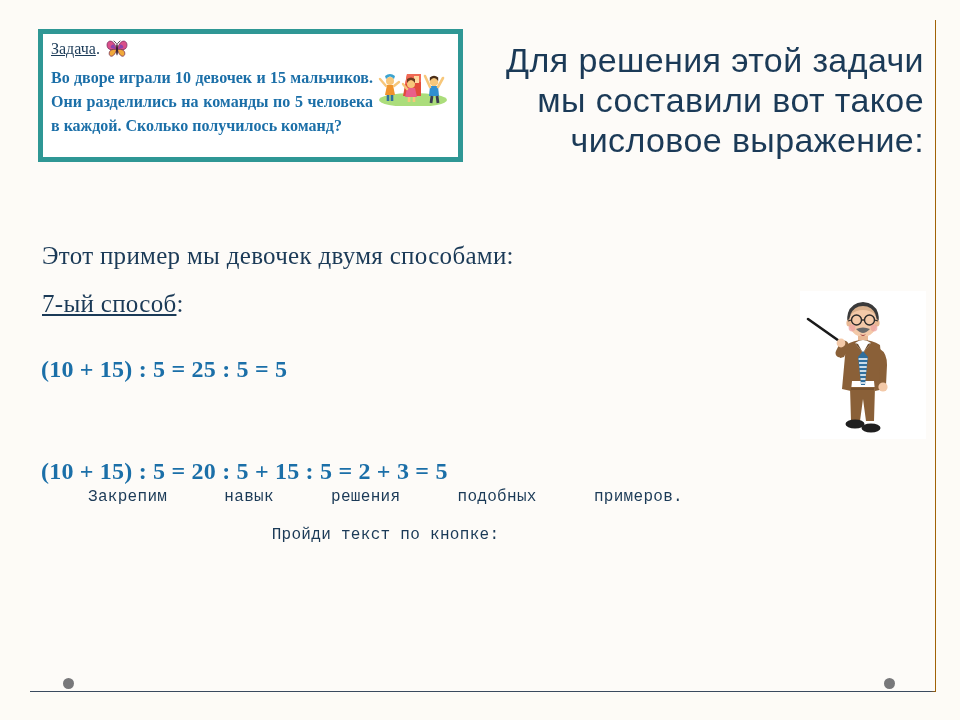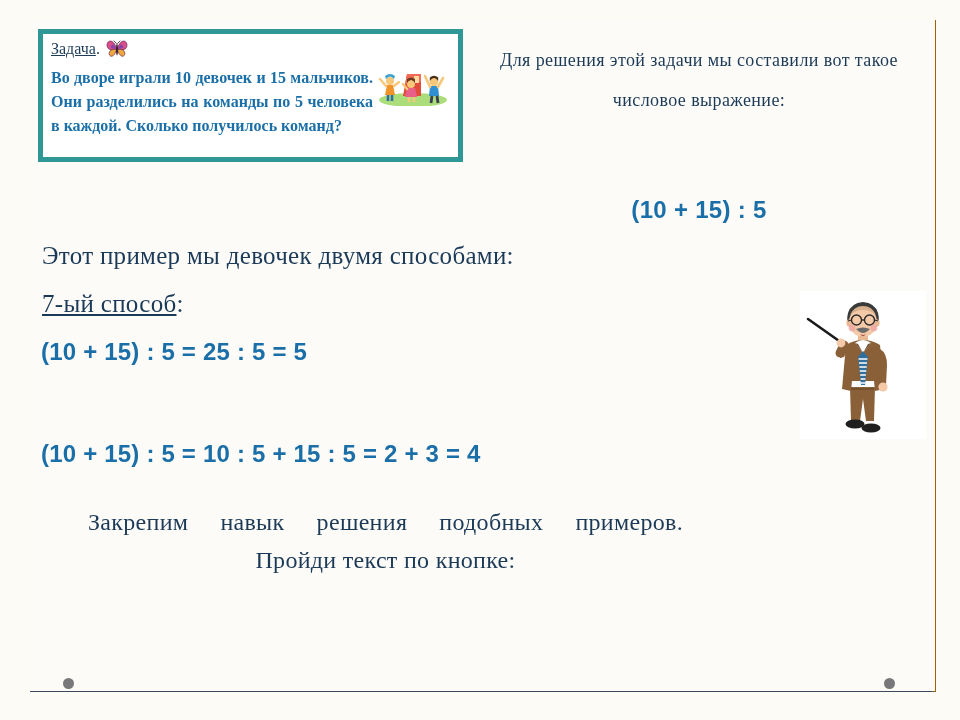--- a/index.html
+++ b/index.html
@@ -80,26 +80,26 @@
     margin-left: 4px;
     margin-top: -4px;
   }
 
   
   #intro {
     position: absolute;
     left: 444px;
     top: 20px;
     width: 450px;
-    font-family: Liberation Serif, serif;
-    font-size: 18px;
+    font-family: Liberation Sans, sans-serif;
+    font-size: 34px;
     line-height: 40px;
     color: #1b3a57;
     letter-spacing: 0.4px;
-    text-align: center;
+    text-align: right;
   }
 
   #expr-head {
     position: absolute;
     left: 444px;
     top: 176px;
     width: 450px;
     text-align: center;
     font-family: "Liberation Sans", sans-serif;
     font-weight: bold;
@@ -117,42 +117,43 @@
     color: #1b3a57;
     white-space: nowrap;
     letter-spacing: 0.3px;
   }
   .method-label {
     text-decoration: underline;
   }
   .eq {
     position: absolute;
     left: 11px;
-    font-family: Liberation Sans, sans-serif;
+    font-family: Liberation Serif, serif;
     font-weight: bold;
     font-size: 24px;
     color: #1b6fa8;
     white-space: nowrap;
     letter-spacing: 0.2px;
+    margin-top: 18px;
   }
 
   #line-intro2 { top: 222px; }
   #method1-label { top: 270px; }
   #eq1 { top: 318px; }
   #method2-label { top: 372px; }
   #eq2 { top: 420px; }
 
   
   #closing {
     position: absolute;
     left: 58px;
-    top: 483px;
+    top: 458px;
     width: 595px;
-    font-family: Liberation Serif, serif;
-    font-size: 24px;
+    font-family: Liberation Mono, monospace;
+    font-size: 16px;
     line-height: 38px;
     color: #1b3a57;
     text-align: justify;
     letter-spacing: 0.3px;
   }
   #closing .ln1 { text-align: justify; text-align-last: justify; }
   #closing .ln2 { text-align: center; }
 
   
   #teacher {
@@ -234,32 +235,31 @@
             <path d="M61 25 L66 16" stroke="#f7c77a" stroke-width="2.6" stroke-linecap="round"></path>
             <path d="M55 34 l-1 7 M60 34 l1 7" stroke="#3b3b52" stroke-width="2.8"></path>
           </svg>
         </span>
         <span>Во дворе играли 10 девочек и 15 мальчиков. Они разделились на команды по 5 человека в каждой. Сколько получилось команд?</span>
       </div>
     </div>
 
     <div id="intro">Для решения этой задачи мы составили вот такое числовое выражение:</div>
 
-    <div id="expr-head">(10 + 15) : 5</div>
 
     <div class="body-line" id="line-intro2">Этот пример мы девочек двумя способами:</div>
 
     <div class="body-line" id="method1-label">
       <span class="method-label">7-ый способ</span><span>:</span>
     </div>
 
     <div class="eq" id="eq1">(10 + 15) : 5 = 25 : 5 = 5</div>
 
 
-    <div class="eq" id="eq2">(10 + 15) : 5 = 10 : 5 + 15 : 5 = 2 + 3 = 4</div>
+    <div class="eq" id="eq2">(10 + 15) : 5 = 20 : 5 + 15 : 5 = 2 + 3 = 5</div>
 
     <div id="closing">
       <div class="ln1">Закрепим навык решения подобных примеров.</div>
       <div class="ln2">Пройди текст по кнопке:</div>
     </div>
 
     <div id="teacher">
       <svg width="126" height="148" viewBox="0 0 126 148">
         <rect x="0" y="0" width="126" height="148" fill="#ffffff"></rect>
 

